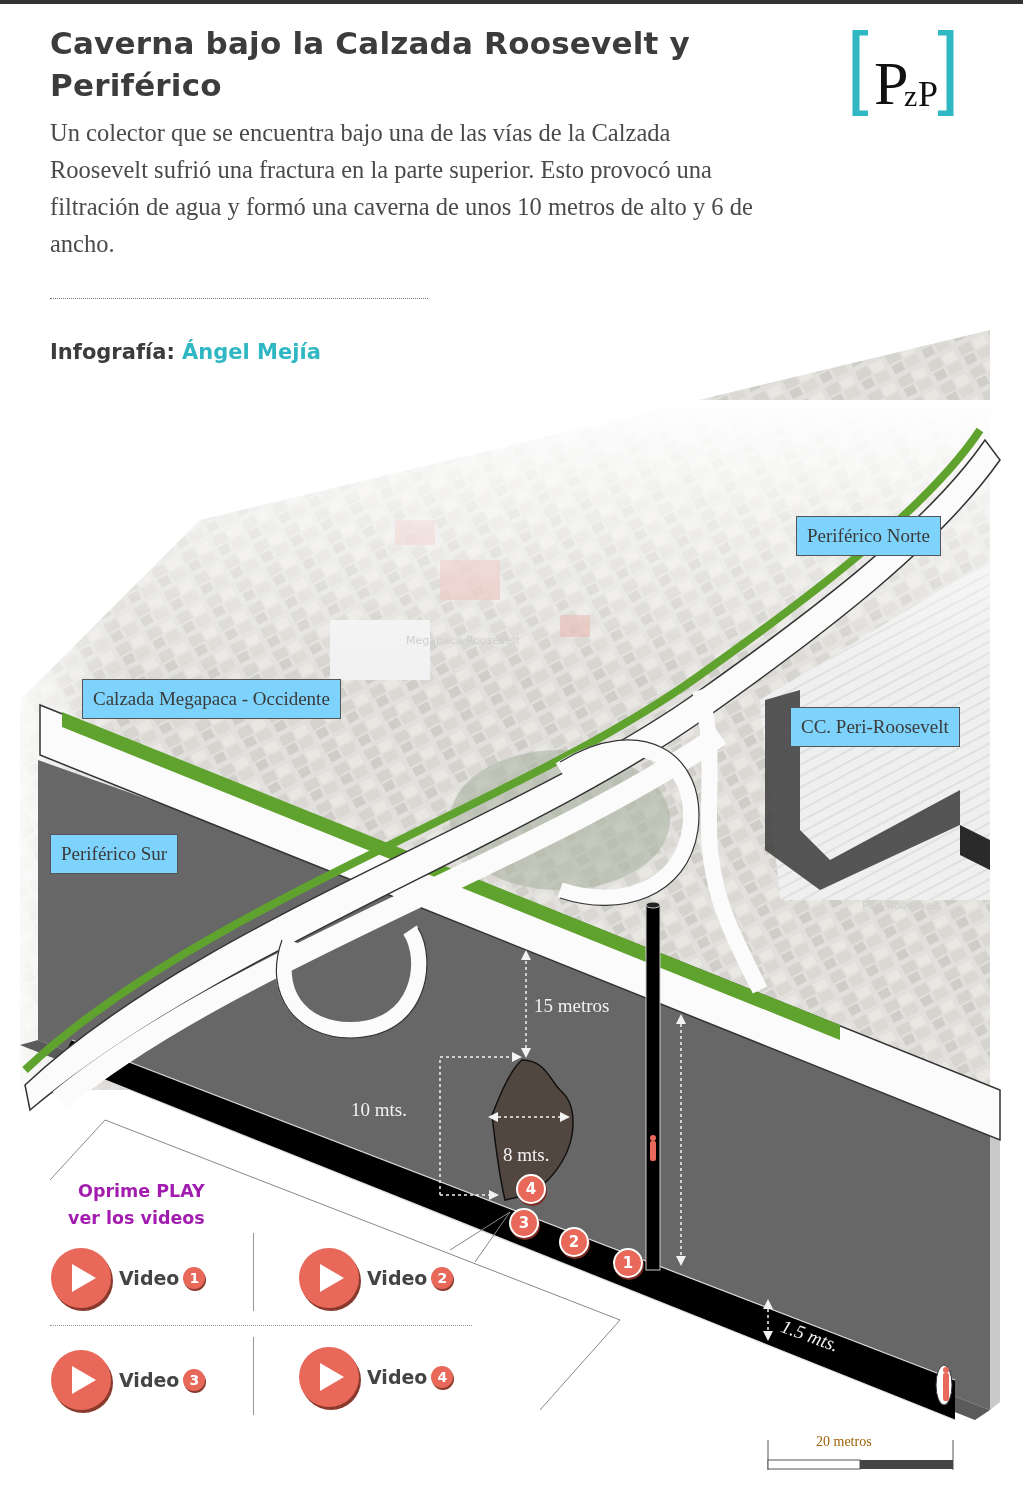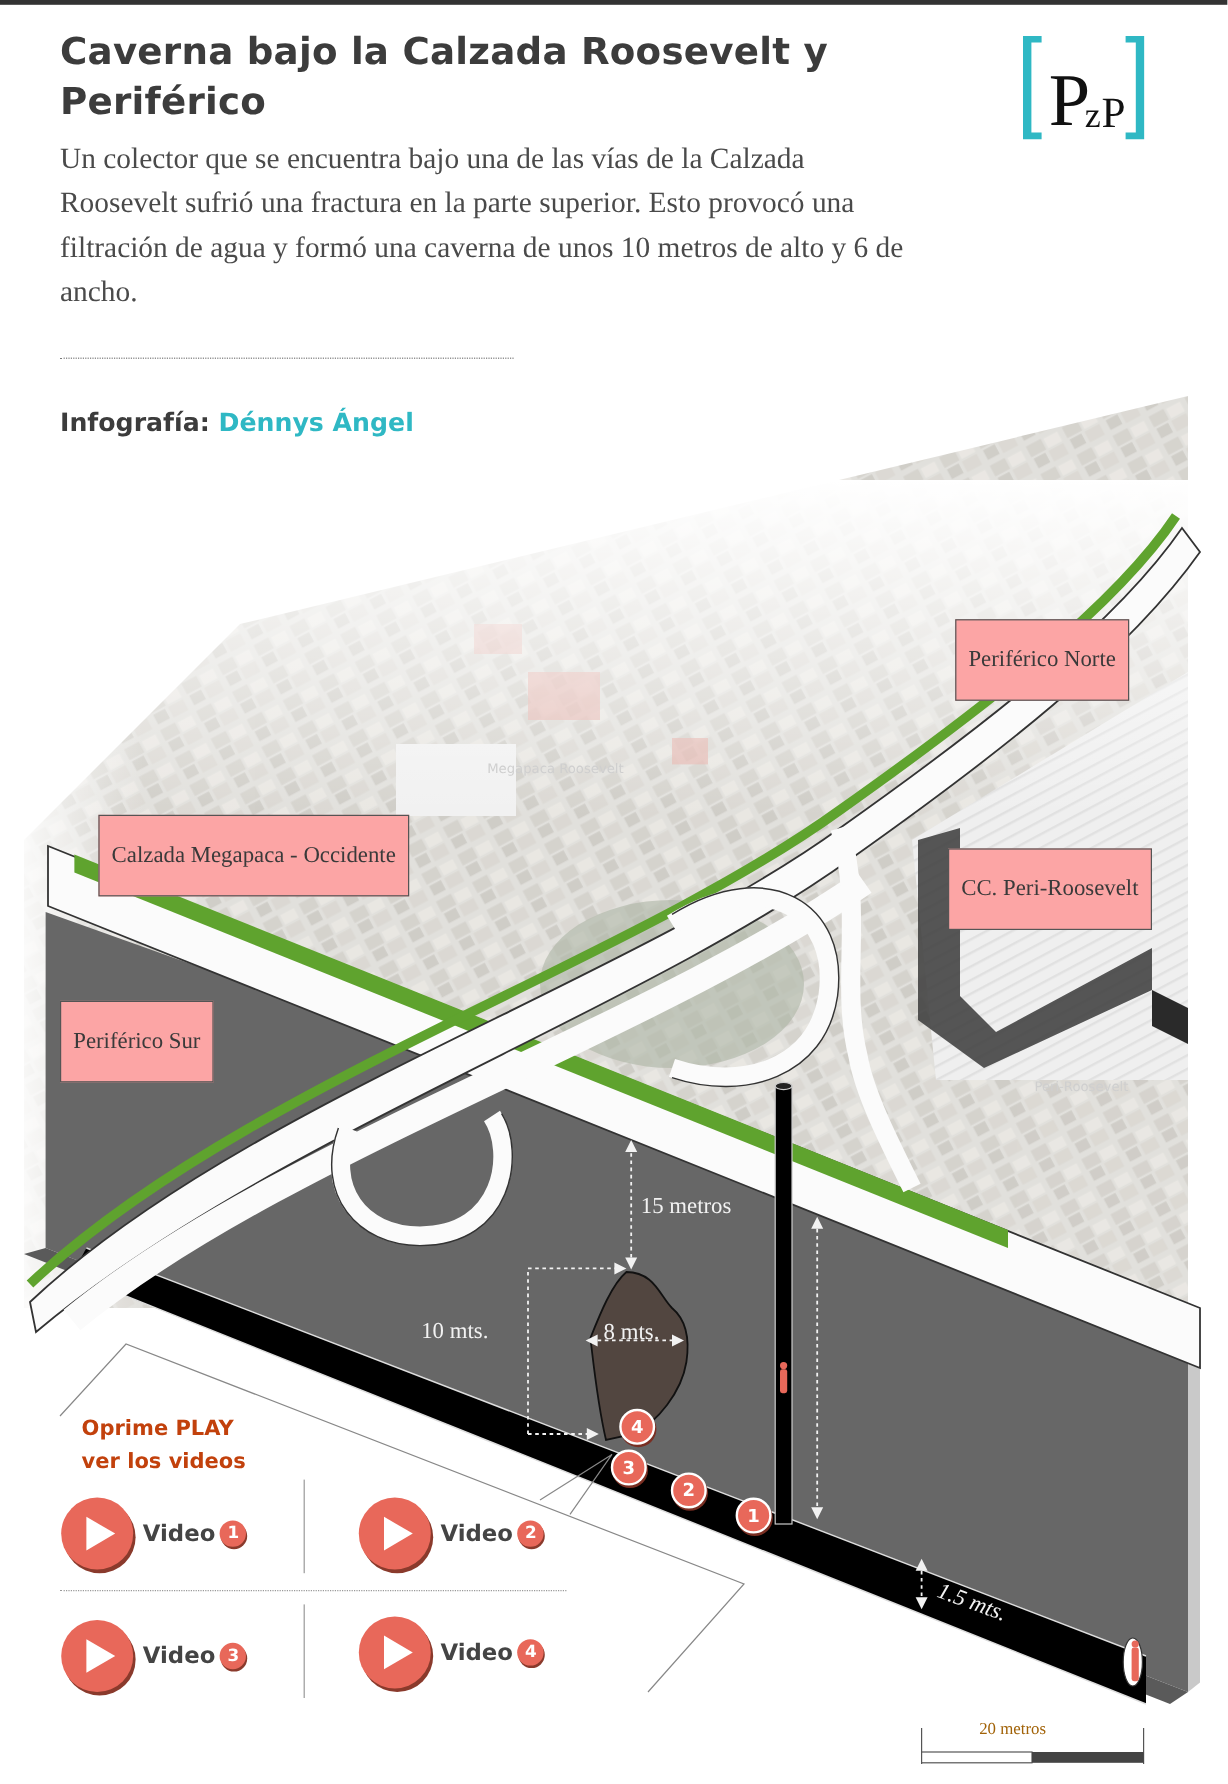--- a/index.html
+++ b/index.html
@@ -10,26 +10,26 @@
              font-family: "DejaVu Sans", "Liberation Sans", sans-serif; font-weight: bold;
              font-size: 31px; line-height: 42px; color: #3c3c3c; letter-spacing: 0.2px; }
     .logo { position: absolute; left: 852px; top: 30px; width: 102px; height: 86px; }
     .intro { position: absolute; left: 50px; top: 114px; width: 720px; margin: 0;
              font-size: 24.5px; line-height: 37px; color: #4a4a4a; }
     .divider { position: absolute; left: 50px; top: 298px; width: 378px; border-top: 1.5px dotted #777; }
     .credits { position: absolute; left: 50px; top: 334px; font-family: "DejaVu Sans", "Liberation Sans", sans-serif;
                font-weight: bold; font-size: 21px; line-height: 37px; color: #3c3c3c; }
     .credits .name { color: #2fb8c4; }
     .scene { position: absolute; left: 0; top: 0; width: 1023px; height: 1487px; }
-    .label-box { position: absolute; background: #fca5a5; border: 1.5px solid #555;
-                 font-size: 19px; color: #3a3a3a; padding: 22px 10px; white-space: nowrap; }
+    .label-box { position: absolute; background: #7dd3fc; border: 1.5px solid #555;
+                 font-size: 19px; color: #3a3a3a; padding: 8px 10px; white-space: nowrap; }
     .dim { position: absolute; font-size: 19px; color: #f2f2f2; white-space: nowrap; }
     .map-text { position: absolute; font-family: "DejaVu Sans", sans-serif; font-size: 11px; color: #cfcfcf; }
     .play-title { position: absolute; left: 68px; top: 1178px; font-family: "DejaVu Sans", "Liberation Sans", sans-serif;
-                  font-weight: bold; font-size: 17.5px; line-height: 27px; color: #c2410c; }
+                  font-weight: bold; font-size: 17.5px; line-height: 27px; color: #a21caf; text-align: right; }
     .video-btn { position: absolute; display: flex; align-items: center; cursor: pointer; }
     .play-circle { width: 60px; height: 60px; border-radius: 50%; background: #e8685a;
                    box-shadow: 2px 3px 0 #8a3a2c; position: relative; }
     .play-circle::after { content: ""; position: absolute; left: 21px; top: 16px;
                           border-left: 24px solid #fff; border-top: 14px solid transparent; border-bottom: 14px solid transparent; }
     .video-label { margin-left: 8px; font-family: "DejaVu Sans", "Liberation Sans", sans-serif; font-weight: bold;
                    font-size: 19px; color: #444; }
     .num-badge { display: inline-block; width: 22px; height: 22px; border-radius: 50%; background: #e8685a;
                  box-shadow: 1px 2px 0 #8a3a2c; color: #fff; text-align: center; font-size: 14px; line-height: 22px;
                  margin-left: 4px; font-family: "DejaVu Sans", sans-serif; font-weight: bold; }
@@ -57,21 +57,21 @@
   </svg>
 </div>
 
 <p class="intro">Un colector que se encuentra bajo una de las vías de la Calzada Roosevelt sufrió una fractura en la parte superior. Esto provocó una filtración de agua y formó una caverna de unos 10 metros de alto y 6 de ancho.</p>
 
 <div class="divider"></div>
 
 <div class="credits">
   <div>
     <span>Infografía:</span>
-    <span class="name">Dénnys Ángel</span>
+    <span class="name">Ángel Mejía</span>
   </div>
 </div>
 
 <svg class="scene" width="1023" height="1487" viewBox="0 0 1023 1487">
   <defs>
     <linearGradient id="fadeTop" x1="0" y1="0" x2="0" y2="1">
       <stop offset="0" stop-color="#ffffff" stop-opacity="1"></stop>
       <stop offset="1" stop-color="#ffffff" stop-opacity="0"></stop>
     </linearGradient>
     <linearGradient id="fadeLeft" x1="0" y1="0" x2="1" y2="0">
@@ -190,21 +190,21 @@
 <div class="label-box" style="left:796px; top:516px;">Periférico Norte</div>
 <div class="label-box" style="left:82px; top:679px;">Calzada Megapaca - Occidente</div>
 <div class="label-box" style="left:790px; top:707px;">CC. Peri-Roosevelt</div>
 <div class="label-box" style="left:50px; top:834px;">Periférico Sur</div>
 
 <div class="map-text" style="left:406px; top:634px;">Megapaca Roosevelt</div>
 <div class="map-text" style="left:862px; top:899px;">Peri-Roosevelt</div>
 
 <div class="dim" style="left:534px; top:995px;">15 metros</div>
 <div class="dim" style="left:351px; top:1099px;">10 mts.</div>
-<div class="dim" style="left:503px; top:1100px;">8 mts.</div>
+<div class="dim" style="left:503px; top:1144px;">8 mts.</div>
 <div class="dim" style="left:780px; top:1325px; transform: rotate(20deg); font-style: italic;">1.5 mts.</div>
 
 <div class="pt-badge" style="left:613px; top:1248px;">1</div>
 <div class="pt-badge" style="left:559px; top:1227px;">2</div>
 <div class="pt-badge" style="left:509px; top:1208px;">3</div>
 <div class="pt-badge" style="left:516px; top:1174px;">4</div>
 
 <div class="play-title">
   <div>Oprime PLAY</div>
   <div>ver los videos</div>

